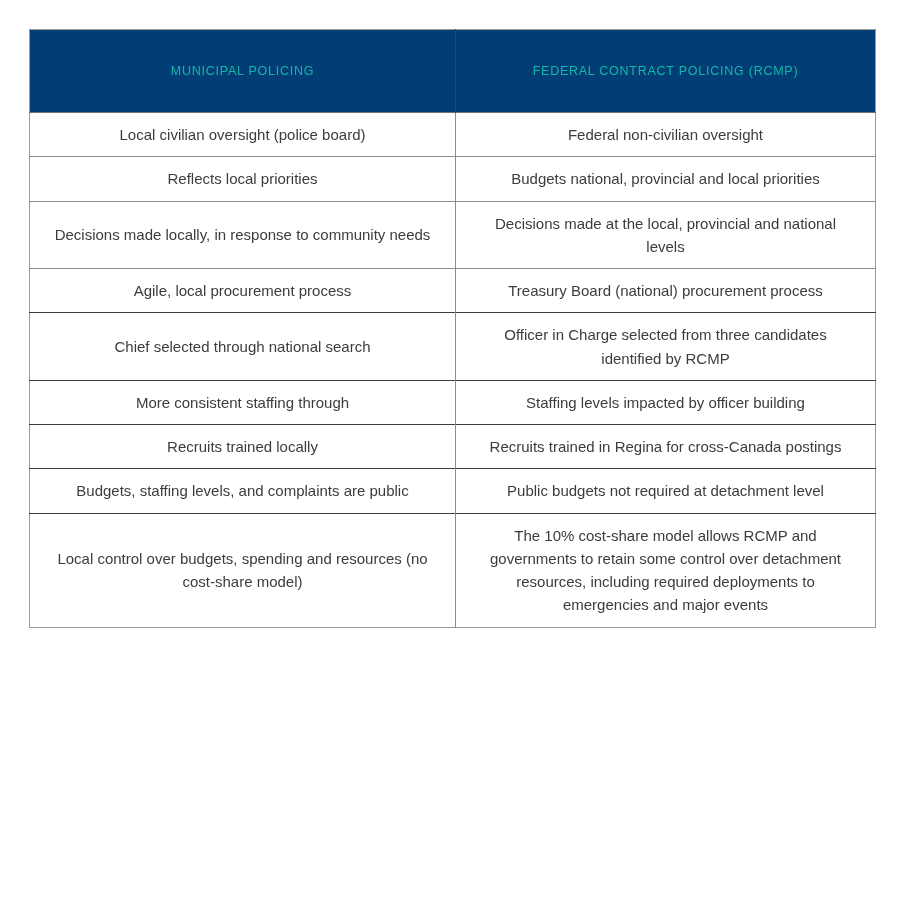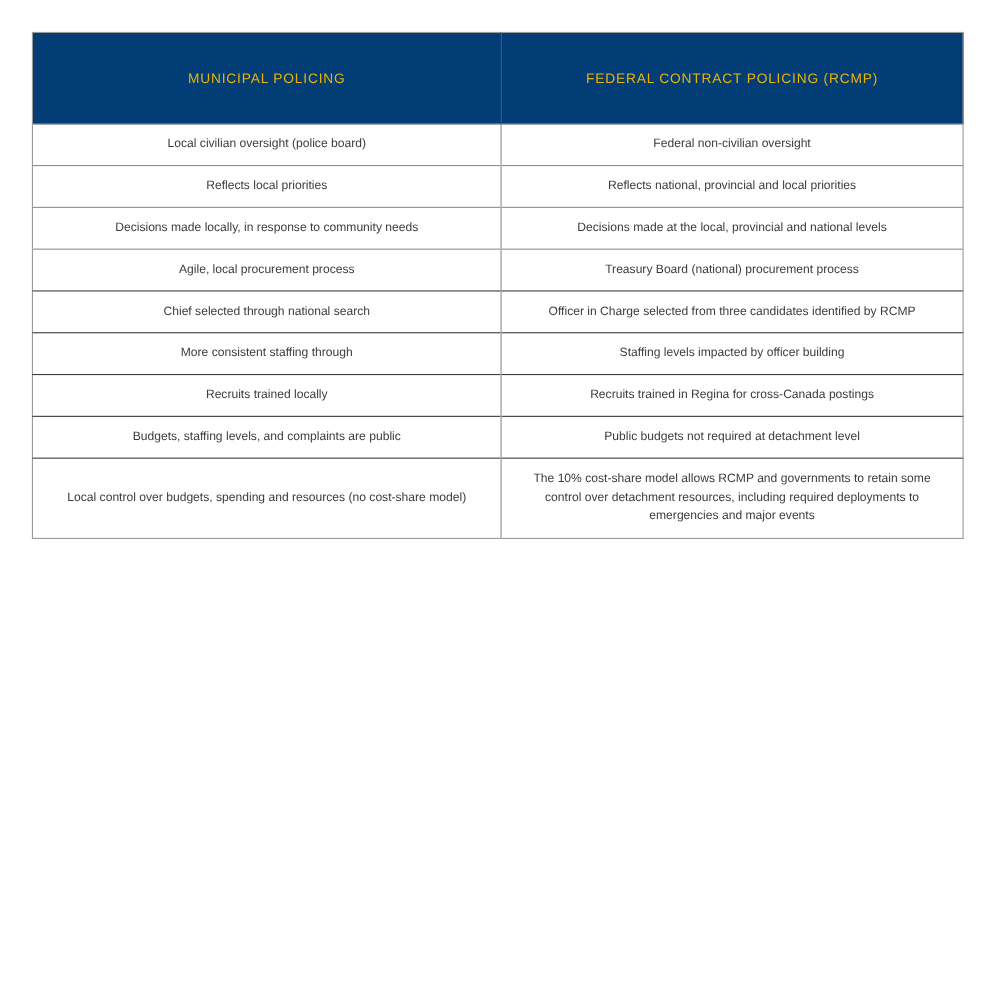--- a/index.html
+++ b/index.html
@@ -30,21 +30,21 @@
     table-layout: fixed;
     border: 1px solid #9a9a9a;
     background: #ffffff;
   }
 
   table.comparison-table col.col-left  { width: 426px; }
   table.comparison-table col.col-right { width: 420px; }
 
   thead th.header-cell {
     background: #033d75;
-    color: #eab308;
+    color: #14b8a6;
     font-size: 12.5px;
     font-weight: 400;
     letter-spacing: 0.75px;
     text-transform: uppercase;
     text-align: center;
     vertical-align: middle;
     height: 83px;
     padding: 0 14px;
     border: none;
     border-right: 1px solid #1b4b80;
@@ -52,21 +52,21 @@
   }
   thead th.header-cell:last-child {
     border-right: none;
   }
   thead tr {
     border-bottom: 1px solid #6f7277;
   }
 
   tbody td.body-cell {
     color: #3c3c3c;
-    font-size: 11px;
+    font-size: 15px;
     font-weight: 400;
     line-height: 1.55;
     text-align: center;
     vertical-align: middle;
     padding: 10px 22px;
     border-top: 1px solid #8b8e91;
     border-right: 1px solid #8b8e91;
     box-sizing: border-box;
   }
   tbody td.body-cell:last-child {
@@ -96,21 +96,21 @@
         <th class="header-cell">FEDERAL CONTRACT POLICING (RCMP)</th>
       </tr>
     </thead>
     <tbody id="table-body">
         <tr>
           <td class="body-cell">Local civilian oversight (police board)</td>
           <td class="body-cell">Federal non-civilian oversight</td>
         </tr>
         <tr>
           <td class="body-cell">Reflects local priorities</td>
-          <td class="body-cell">Reflects national, provincial and local priorities</td>
+          <td class="body-cell">Budgets national, provincial and local priorities</td>
         </tr>
         <tr>
           <td class="body-cell">Decisions made locally, in response to community needs</td>
           <td class="body-cell">Decisions made at the local, provincial and national levels</td>
         </tr>
         <tr>
           <td class="body-cell">Agile, local procurement process</td>
           <td class="body-cell">Treasury Board (national) procurement process</td>
         </tr>
         <tr class="dark-rule">

